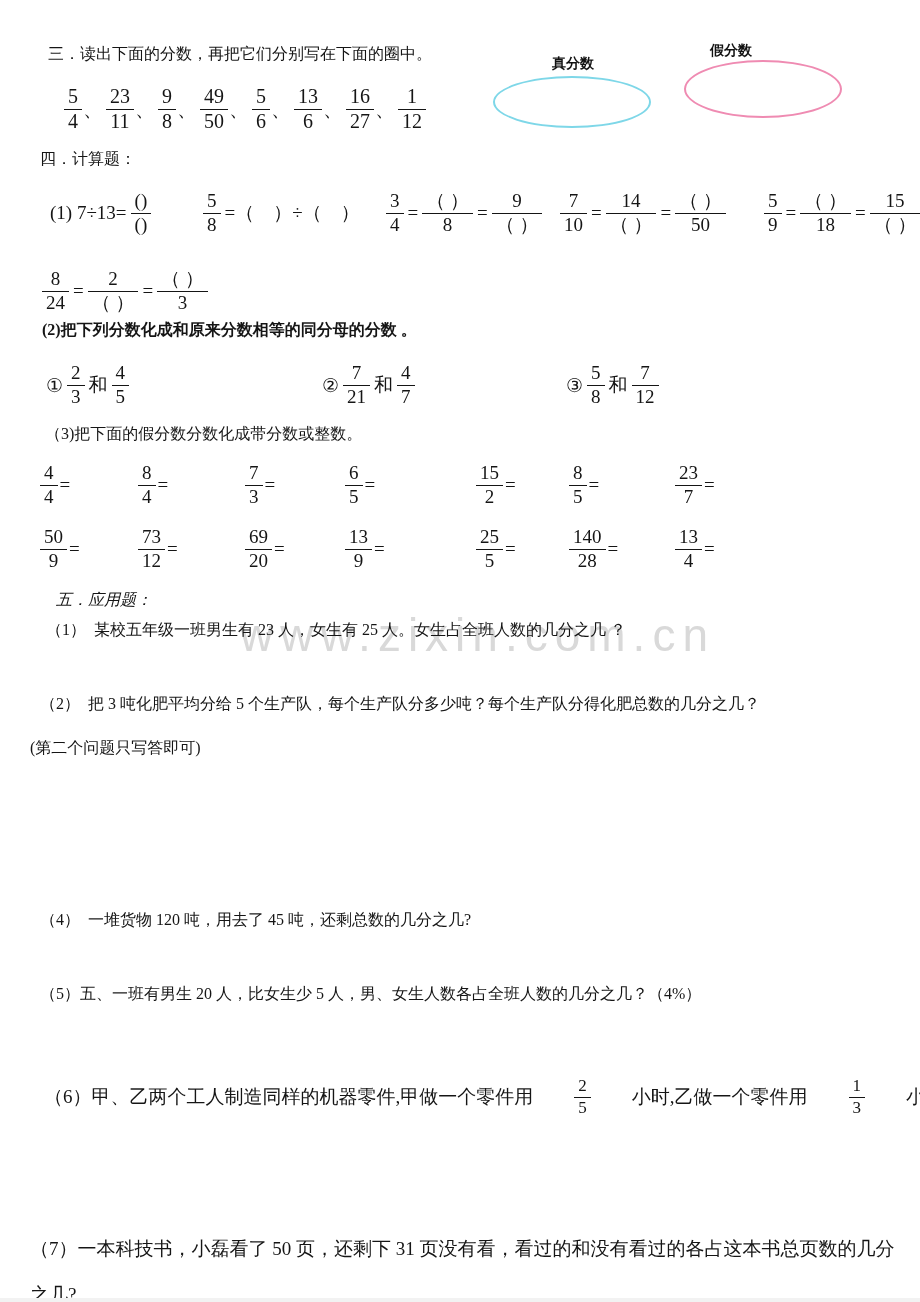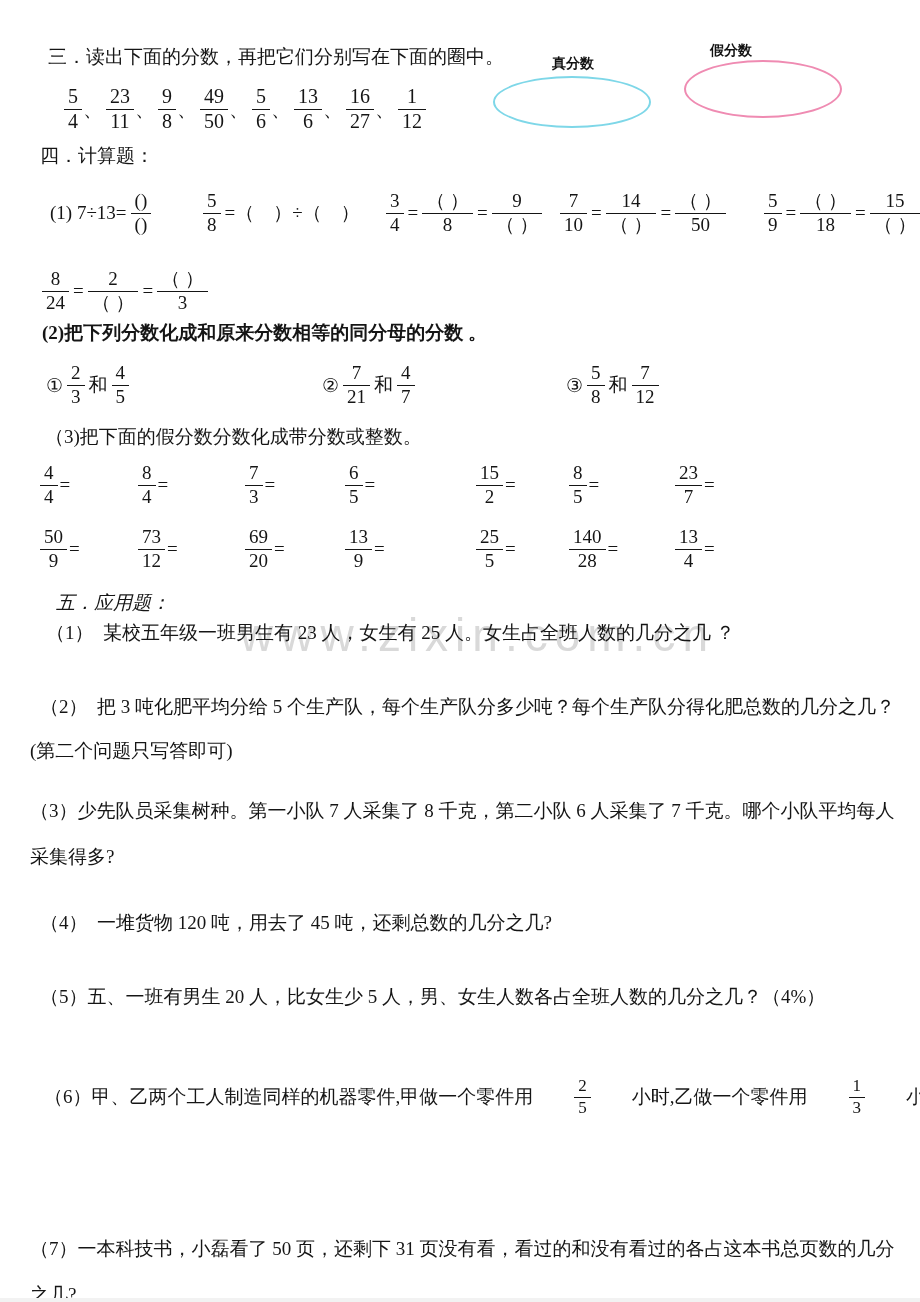--- a/index.html
+++ b/index.html
@@ -7,21 +7,21 @@
     position:relative; width:920px; height:1302px; background:#ffffff;
     font-family:"Liberation Serif","DejaVu Serif",serif; color:#151515;
     overflow:hidden;
   }
   .wm {
     position:absolute; left:240px; top:612px; z-index:0;
     font-family:"Liberation Sans","DejaVu Sans",sans-serif;
     font-size:46px; color:#d9d9d9; letter-spacing:7px; white-space:nowrap;
     line-height:1;
   }
-  .t { position:absolute; font-size:19px; white-space:pre; z-index:1; }
+  .t { position:absolute; font-size:16px; white-space:pre; z-index:1; }
   .para { position:absolute; font-size:19px; line-height:46px; width:878px; z-index:1; white-space:pre-wrap; }
   .eqrow { position:absolute; display:flex; align-items:center; z-index:1; font-size:19px; white-space:pre; }
   .eqrow .eqtext { margin:0 4px; }
   .frac { display:inline-block; text-align:center; line-height:1.18; vertical-align:middle; }
   .frac .num { display:block; border-bottom:1.6px solid #151515; padding:0 4px; }
   .frac .den { display:block; padding:0 4px; }
   .sec3row { font-size:20px; }
   .sec3row .eqtext { margin:0 3px 0 1px; }
   .cellrow { position:absolute; display:flex; z-index:1; }
   .cellrow .cell { display:flex; align-items:center; font-size:19px; }
@@ -50,21 +50,21 @@
   <div class="t" style="left:48px; top:44px;">三．读出下面的分数，再把它们分别写在下面的圈中。</div>
 
   <div class="elabel" style="left:552px; top:55px;">真分数</div>
   <div class="ellipse" style="left: 493px; top: 76px; width: 154px; height: 48px; border-color: rgb(126, 215, 232);"></div>
 
   <div class="elabel" style="left:710px; top:42px;">假分数</div>
   <div class="ellipse" style="left: 684px; top: 60px; width: 154px; height: 54px; border-color: rgb(239, 139, 178);"></div>
 
   <div class="eqrow sec3row" style="left:64px; top:82px; height:54px;"><span class="frac"><span class="num">5</span><span class="den">4</span></span><span class="eqtext">、</span><span class="frac"><span class="num">23</span><span class="den">11</span></span><span class="eqtext">、</span><span class="frac"><span class="num">9</span><span class="den">8</span></span><span class="eqtext">、</span><span class="frac"><span class="num">49</span><span class="den">50</span></span><span class="eqtext">、</span><span class="frac"><span class="num">5</span><span class="den">6</span></span><span class="eqtext">、</span><span class="frac"><span class="num">13</span><span class="den">6</span></span><span class="eqtext">、</span><span class="frac"><span class="num">16</span><span class="den">27</span></span><span class="eqtext">、</span><span class="frac"><span class="num">1</span><span class="den">12</span></span></div>
 
-  <div class="t" style="left:40px; top:143px;">四．计算题：</div>
+  <div class="t" style="left:40px; top:149px;">四．计算题：</div>
 
   <div class="eqrow" style="left:46px;  top:180px; height:66px;"><span class="eqtext">(1) 7÷13=</span><span class="frac"><span class="num">()</span><span class="den">()</span></span></div>
   <div class="eqrow" style="left:203px; top:180px; height:66px;"><span class="frac"><span class="num">5</span><span class="den">8</span></span><span class="eqtext">=（　）÷（　）</span></div>
   <div class="eqrow" style="left:386px; top:180px; height:66px;"><span class="frac"><span class="num">3</span><span class="den">4</span></span><span class="eqtext">=</span><span class="frac"><span class="num">（ ）</span><span class="den">8</span></span><span class="eqtext">=</span><span class="frac"><span class="num">9</span><span class="den">（ ）</span></span></div>
   <div class="eqrow" style="left:560px; top:180px; height:66px;"><span class="frac"><span class="num">7</span><span class="den">10</span></span><span class="eqtext">=</span><span class="frac"><span class="num">14</span><span class="den">（ ）</span></span><span class="eqtext">=</span><span class="frac"><span class="num">（ ）</span><span class="den">50</span></span></div>
   <div class="eqrow" style="left:764px; top:180px; height:66px;"><span class="frac"><span class="num">5</span><span class="den">9</span></span><span class="eqtext">=</span><span class="frac"><span class="num">（ ）</span><span class="den">18</span></span><span class="eqtext">=</span><span class="frac"><span class="num">15</span><span class="den">（ ）</span></span></div>
   <div class="eqrow" style="left:42px;  top:258px; height:66px;"><span class="frac"><span class="num">8</span><span class="den">24</span></span><span class="eqtext">=</span><span class="frac"><span class="num">2</span><span class="den">（ ）</span></span><span class="eqtext">=</span><span class="frac"><span class="num">（ ）</span><span class="den">3</span></span></div>
 
   <div class="t" style="left:42px; top:320px;font-weight:bold;">(2)把下列分数化成和原来分数相等的同分母的分数 。</div>
 
@@ -176,20 +176,19 @@
         </span>
         <span class="eqtext eqsign">=</span>
       </div>
   </div>
 
   <div class="t" style="left:56px; top:590px;font-style:italic;">五．应用题：</div>
 
   <div class="t" style="left:46px; top:620px;">（1）  某校五年级一班男生有 23 人，女生有 25 人。女生占全班人数的几分之几 ？</div>
   <div class="t" style="left:40px; top:694px;">（2）  把 3 吨化肥平均分给 5 个生产队，每个生产队分多少吨？每个生产队分得化肥总数的几分之几？</div>
   <div class="t" style="left:30px; top:738px;">(第二个问题只写答即可)</div>
-  <div class="para" style="left:30px; top:788px;">（3）少先队员采集树种。第一小队 7 人采集了 8 千克，第二小队 6 人采集了 7 千克。哪个小队平均每人采集得多?</div>
   <div class="t" style="left:40px; top:910px;">（4）  一堆货物 120 吨，用去了 45 吨，还剩总数的几分之几?</div>
   <div class="t" style="left:40px; top:984px;">（5）五、一班有男生 20 人，比女生少 5 人，男、女生人数各占全班人数的几分之几？（4%）</div>
   <div class="eqrow p6row" style="left:40px; top:1066px; height:62px;gap:37px;"><span class="eqtext">（6）甲、乙两个工人制造同样的机器零件,甲做一个零件用</span><span class="frac"><span class="num">2</span><span class="den">5</span></span><span class="eqtext">小时,乙做一个零件用</span><span class="frac"><span class="num">1</span><span class="den">3</span></span><span class="eqtext">小时,谁做的快些?</span></div>
   <div class="para" style="left:30px; top:1226px;">（7）一本科技书，小磊看了 50 页，还剩下 31 页没有看，看过的和没有看过的各占这本书总页数的几分之几?</div>
 
   <div class="bottom-edge"></div>
 </div>
 
 </body></html>

